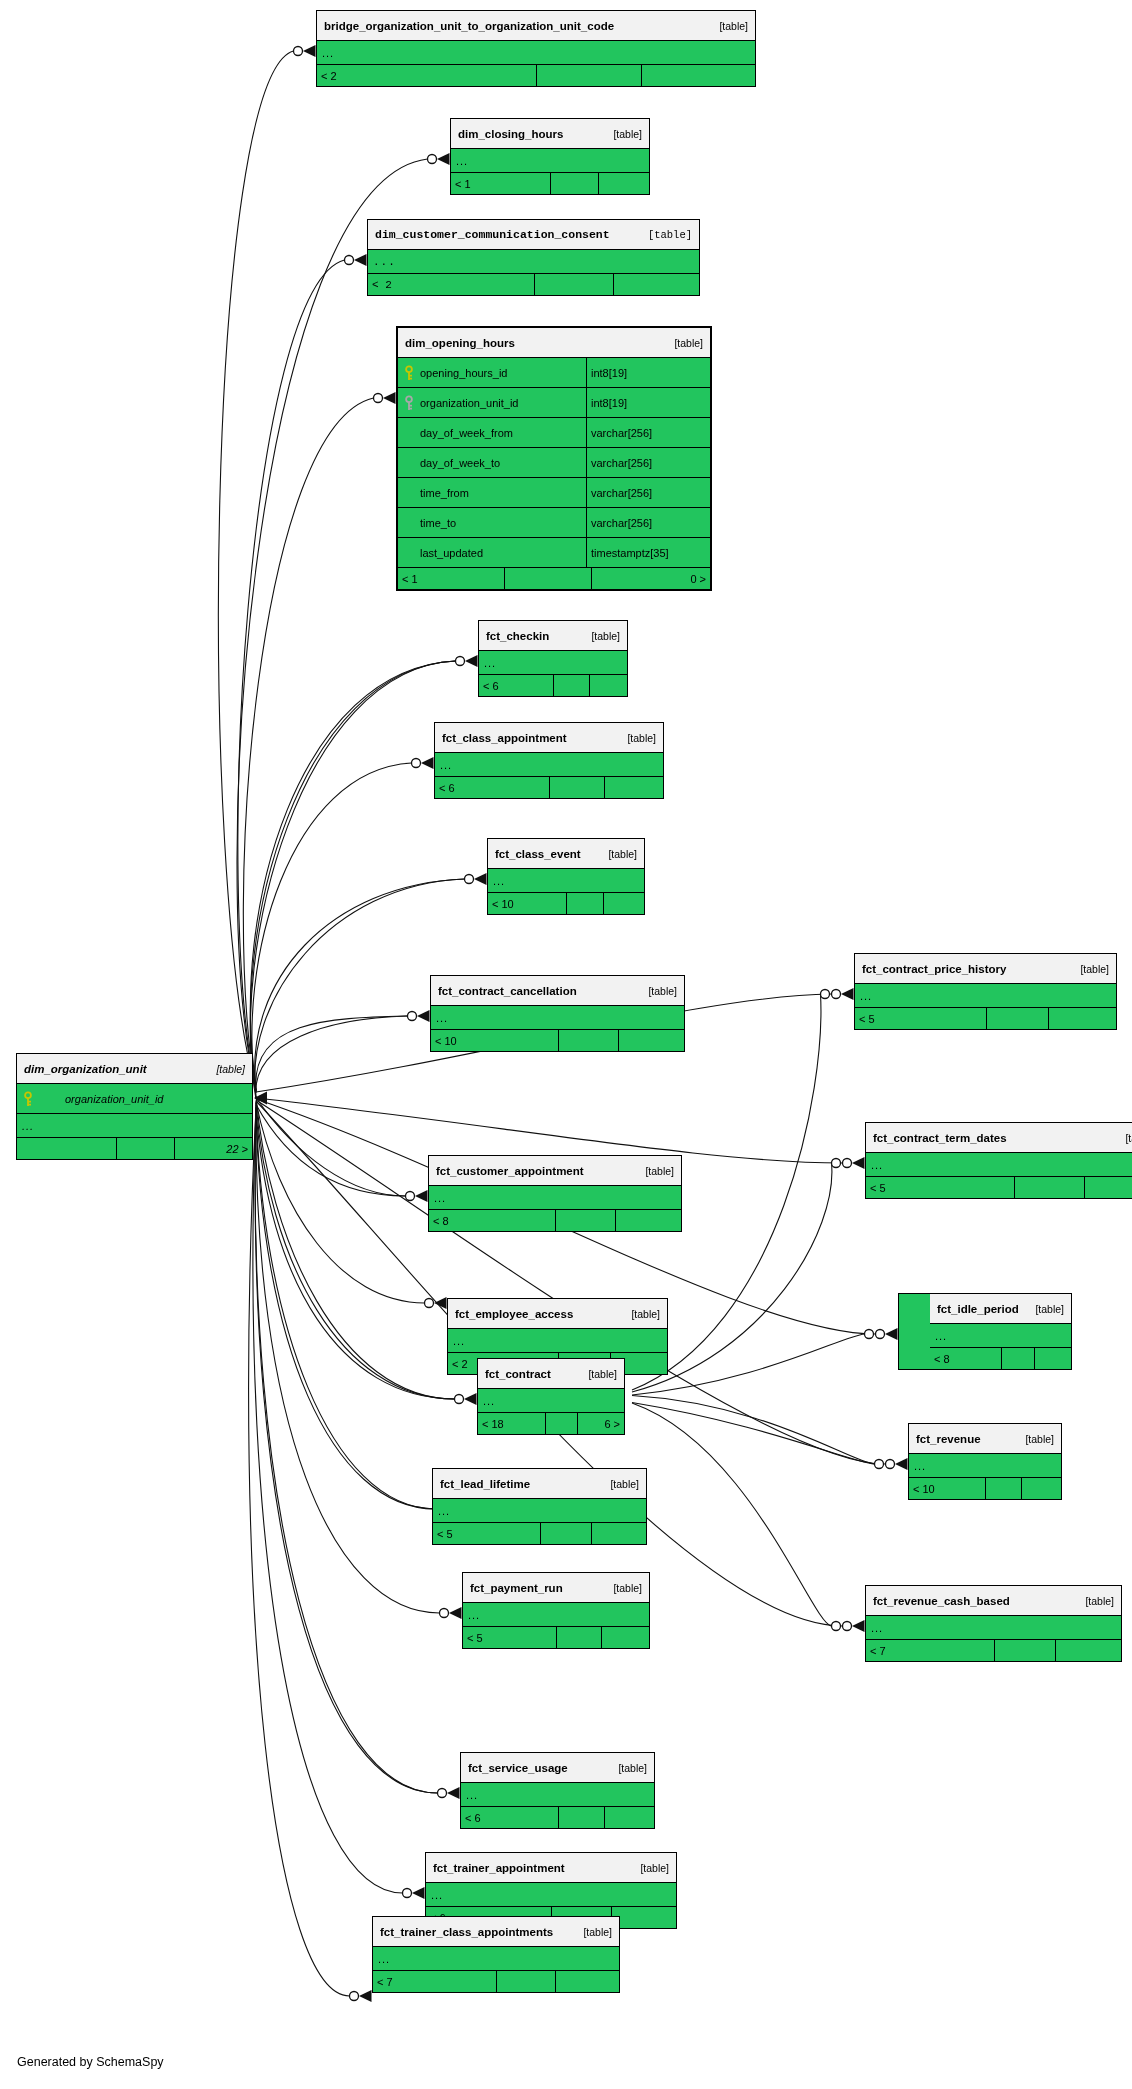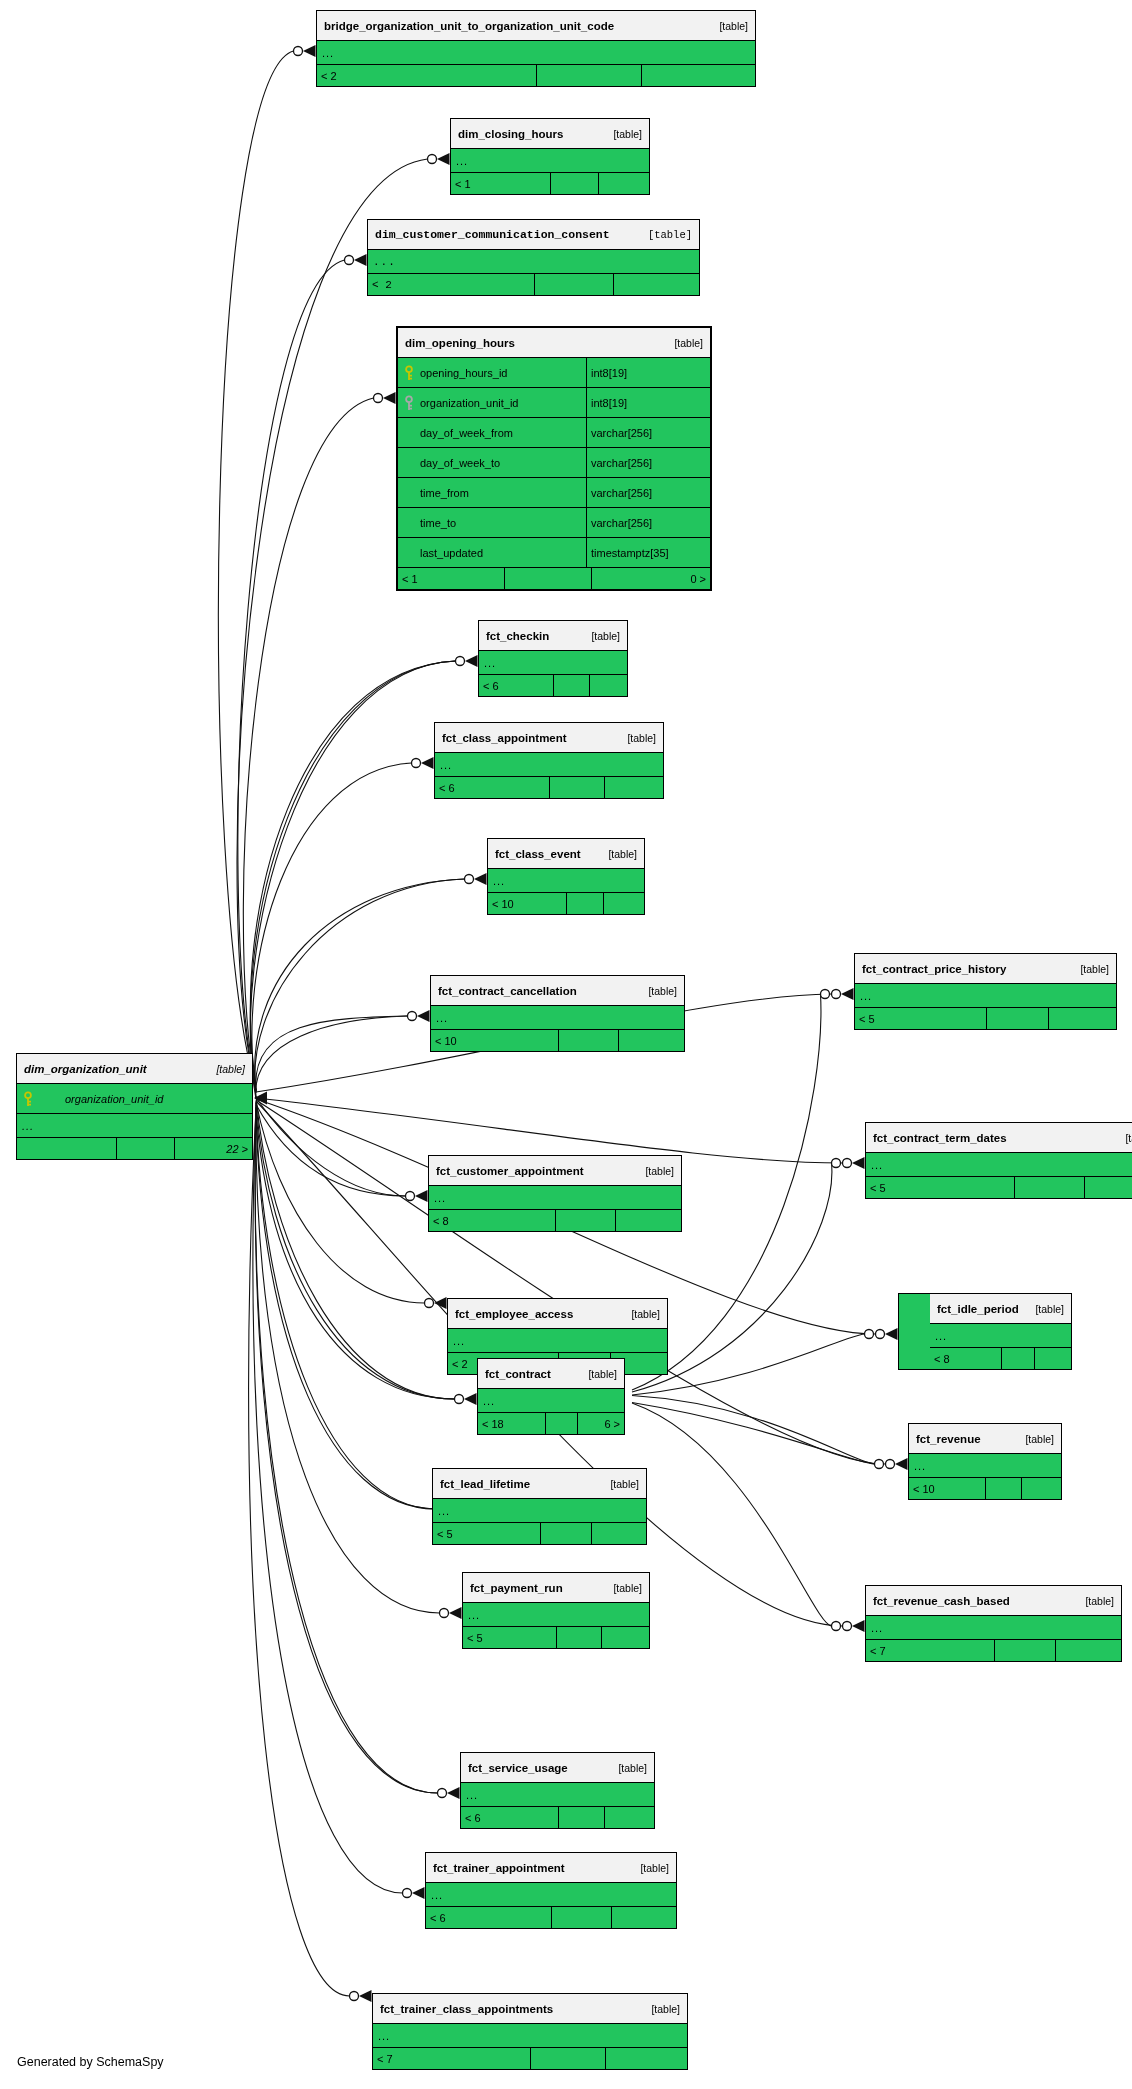--- a/index.html
+++ b/index.html
@@ -418,21 +418,21 @@
         <span class="nm">fct_trainer_appointment</span>
         <span class="tag">[table]</span>
       </div>
       <div class="row ell">...</div>
       <div class="ft" style="grid-template-columns:50% 24% 26%">
         <span class="l">&lt; 6</span>
         <span class="m"></span>
         <span class="r"></span>
       </div>
     </div>
-    <div class="tbl" style="left: 372px; top: 1993px; width: 316px;">
+    <div class="tbl" style="left: 372px; top: 1916px; width: 248px;">
       <div class="hd">
         <span class="nm">fct_trainer_class_appointments</span>
         <span class="tag">[table]</span>
       </div>
       <div class="row ell">...</div>
       <div class="ft" style="grid-template-columns:50% 24% 26%">
         <span class="l">&lt; 7</span>
         <span class="m"></span>
         <span class="r"></span>
       </div>

